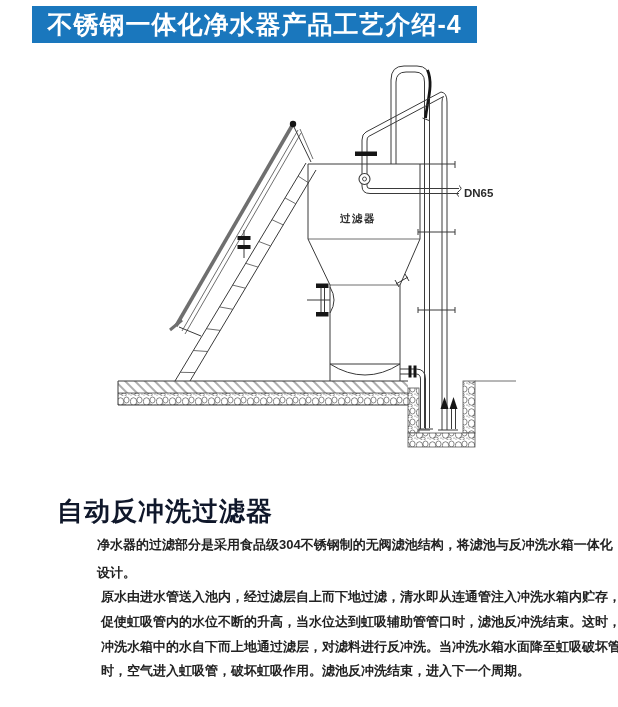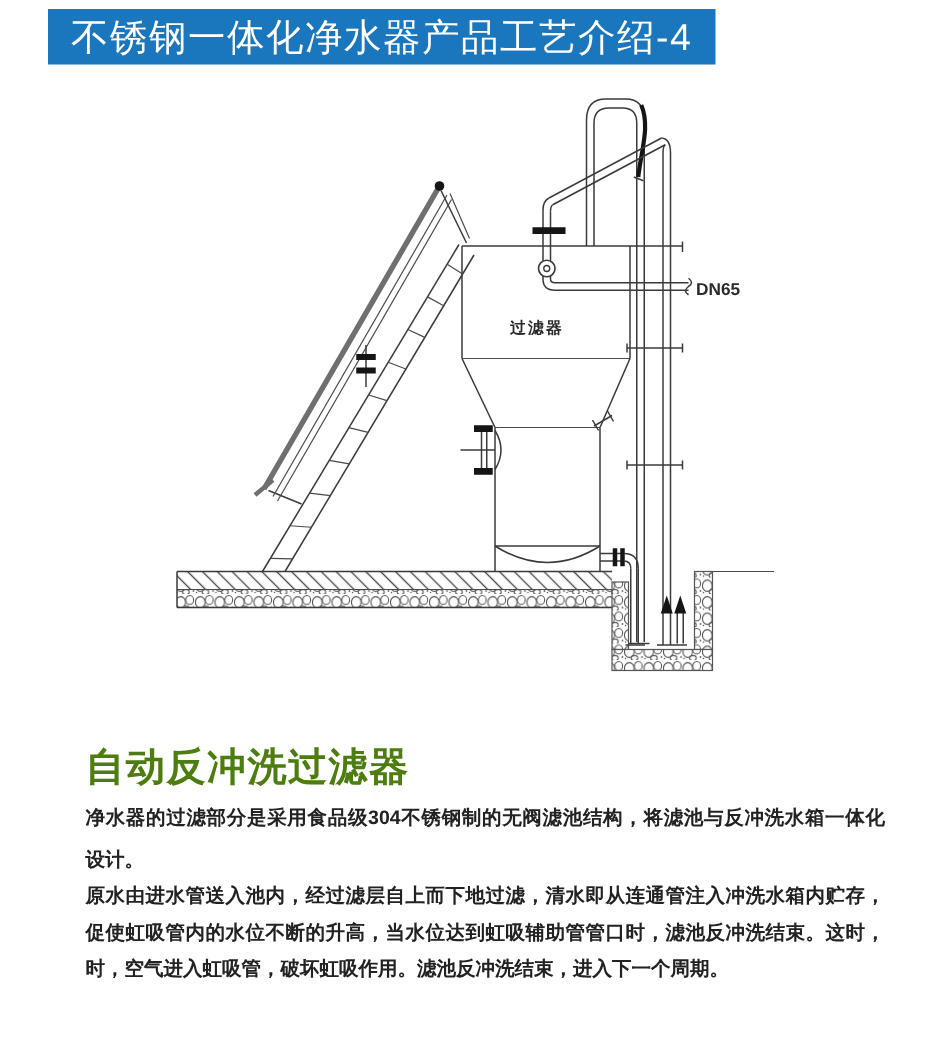--- a/index.html
+++ b/index.html
@@ -4,40 +4,40 @@
 <style>
   html,body{margin:0;padding:0;}
   body{
     width:618px;height:707px;position:relative;background:#ffffff;
     font-family:"Liberation Sans",sans-serif;overflow:hidden;
   }
   .banner{
     position:absolute;left:32px;top:6px;width:445px;height:37px;
     background:#1a77bd;color:#ffffff;
     display:flex;align-items:center;justify-content:center;
-    font-size:25px;font-weight:normal;letter-spacing:1px;
+    font-size:25px;font-weight:bold;letter-spacing:1px;
     white-space:nowrap;
   }
   svg.diagram{position:absolute;left:0;top:0;}
   svg.diagram .ln{stroke:#3a3a3a;stroke-width:1;fill:none;}
   svg.diagram .thin{stroke:#4a4a4a;stroke-width:0.8;fill:none;}
   svg.diagram .blk{fill:#151515;stroke:none;}
   svg.diagram text{fill:#2b2b2b;}
   .article{position:absolute;left:57px;top:496px;width:533px;color:#1c1c1c;}
   .article h1{
     margin:0 0 4px 0;font-size:26px;line-height:30px;font-weight:bold;
-    letter-spacing:1px;color:#4d7c0f;white-space:nowrap;
+    letter-spacing:1px;color:#0f172a;white-space:nowrap;
   }
   .tline{
     font-size:13px;font-weight:bold;color:#222;
     text-align:justify;text-align-last:justify;
     white-space:nowrap;
   }
-  .p1 .tline{line-height:29px;}
-  .p2 .tline{line-height:25px;}
+  .p1 .tline{line-height:29px;margin-left:40px;}
+  .p2 .tline{line-height:25px;margin-left:44px;}
   .p2{margin-top:-4px;}
   .tline.lastline{text-align-last:left;font-family:Liberation Mono, monospace;}
 </style>
 </head>
 <body>
 
 <div class="banner">
   <span>不锈钢一体化净水器产品工艺介绍-4</span>
 </div>
 
@@ -192,15 +192,16 @@
 
 <div class="article">
   <h1>自动反冲洗过滤器</h1>
   <div class="p1">
     <div class="tline">净水器的过滤部分是采用食品级304不锈钢制的无阀滤池结构，将滤池与反冲洗水箱一体化</div>
     <div class="tline lastline">设计。</div>
   </div>
   <div class="p2">
     <div class="tline">原水由进水管送入池内，经过滤层自上而下地过滤，清水即从连通管注入冲洗水箱内贮存，</div>
     <div class="tline">促使虹吸管内的水位不断的升高，当水位达到虹吸辅助管管口时，滤池反冲洗结束。这时，</div>
+    <div class="tline">冲洗水箱中的水自下而上地通过滤层，对滤料进行反冲洗。当冲洗水箱水面降至虹吸破坏管</div>
     <div class="tline lastline">时，空气进入虹吸管，破坏虹吸作用。滤池反冲洗结束，进入下一个周期。</div>
   </div>
 </div>
 
 </body></html>

